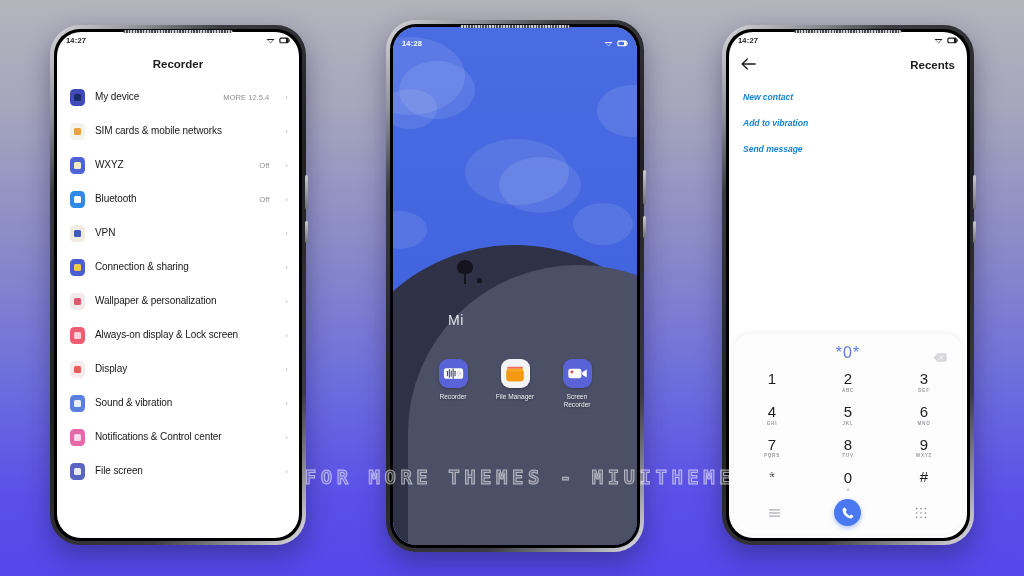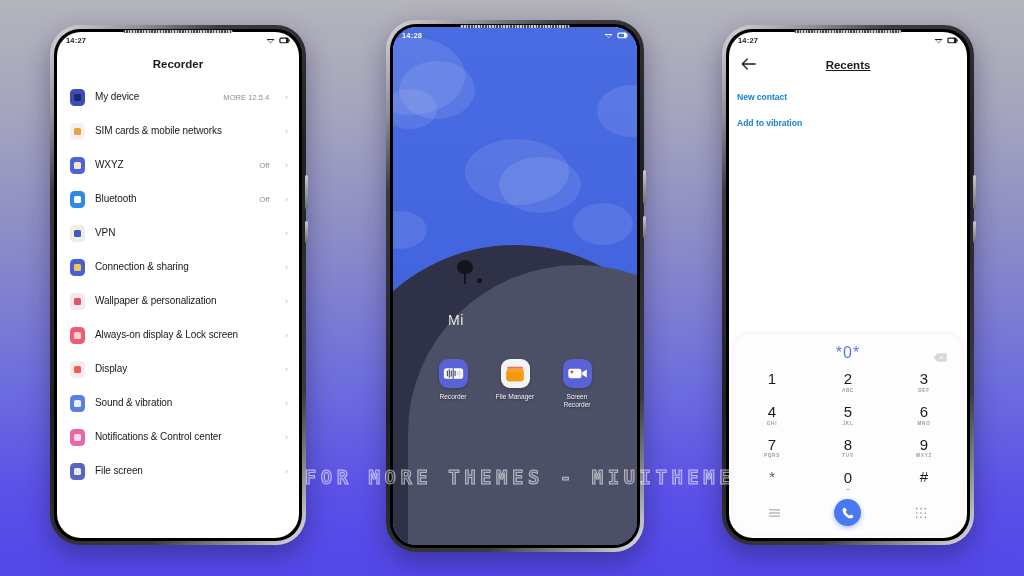--- a/index.html
+++ b/index.html
@@ -106,22 +106,22 @@
     box-shadow:0 1px 3px rgba(0,0,0,.25);
   }
   .app-name {
     font-size:6.6px; color:#f2f2f7; text-align:center; line-height:1.28;
     text-shadow:0 1px 2px rgba(0,0,0,.45); font-weight:500;
   }
 
   
   .dial-head { display:flex; align-items:center; padding:9px 12px 10px; }
   .back-arrow { font-size:13px; color:#1a1a1a; line-height:1; width:18px; }
-  .dial-title { flex:1; text-align:center; font-size:11.5px; font-weight:600; color:#1b1b1b; margin-left:-18px;text-decoration:underline; }
-  .dial-actions { padding:2px 8px 0; }
+  .dial-title { flex:1; text-align:right; font-size:11.5px; font-weight:600; color:#1b1b1b; margin-left:-18px; }
+  .dial-actions { padding:2px 14px 0;font-style:italic; }
   .dial-action { font-size:8.6px; color:#1783d6; font-weight:600; padding:8px 0; letter-spacing:-.05px; }
   .keypad-card {
     position:absolute; left:5px; right:5px; bottom:4px;
     background:#fdfdfd; border-radius:16px 16px 20px 20px;
     box-shadow:0 -1px 6px rgba(0,0,0,.07);
     padding:7px 0 8px;
   }
   .num-display {
     display:flex; align-items:center; justify-content:center;
     position:relative; height:24px; margin-bottom:3px;
@@ -349,21 +349,21 @@
                   <rect x="1.5" y="6.5" width="15" height="11" rx="2.6" fill="#ffffff"></rect>
                   <path d="M17.4 10.6 L22.6 7.4 v9.2 l-5.2 -3.2 z" fill="#ffffff"></path>
                   <circle cx="5.6" cy="10.2" r="1.7" fill="#e8453c"></circle>
                 </svg>
               </div>
               <div class="app-name">Screen Recorder</div>
             </div>
           </div>
       </div>
 
-      <div class="statusbar light" style="position:absolute;top:0;left:0;right:0;">
+      <div class="statusbar light" style="position:absolute;top:8px;left:0;right:0;">
         <span>14:28</span>
         <span class="st-icons">
           <svg class="ic-wifi" viewBox="0 0 18 13">
             <path d="M1 3.5 L17 3.5 L9.4 12 Z" fill="#ffffff"></path>
             <path d="M4 5.6 L14 5.6 L9 11 Z" fill="#4a6ce2"></path>
           </svg>
           <svg class="ic-batt" viewBox="0 0 22 13">
             <rect x="0.6" y="0.6" width="19" height="11.6" rx="3" fill="#ffffff"></rect>
             <rect x="3" y="3" width="11" height="7" rx="1.6" fill="#4a6ce2"></rect>
             <rect x="20" y="4.2" width="1.6" height="4.5" rx=".7" fill="#ffffff"></rect>
@@ -402,20 +402,21 @@
           <svg width="15" height="12" viewBox="0 0 20 16">
             <path d="M8.4 1.4 L1.6 8 L8.4 14.6 M1.6 8 L19 8" stroke="#1a1a1a" stroke-width="1.7" fill="none" stroke-linecap="round" stroke-linejoin="round"></path>
           </svg>
         </div>
         <div class="dial-title">Recents</div>
       </div>
 
       <div class="dial-actions" id="dial-actions">
           <div class="dial-action">New contact</div>
           <div class="dial-action">Add to vibration</div>
+          <div class="dial-action">Send message</div>
         </div>
 
       <div class="keypad-card">
         <div class="num-display">
           <span class="num-text">*0*</span>
           <span class="backspace">
             <svg width="14" height="10" viewBox="0 0 22 15">
               <path d="M7 .8 H19.2 A2.2 2.2 0 0 1 21.4 3 V12 A2.2 2.2 0 0 1 19.2 14.2 H7 L.9 7.5 Z" fill="#d6d6dc"></path>
               <path d="M10.6 5 L15.6 10 M15.6 5 L10.6 10" stroke="#ffffff" stroke-width="1.3" stroke-linecap="round"></path>
             </svg>

